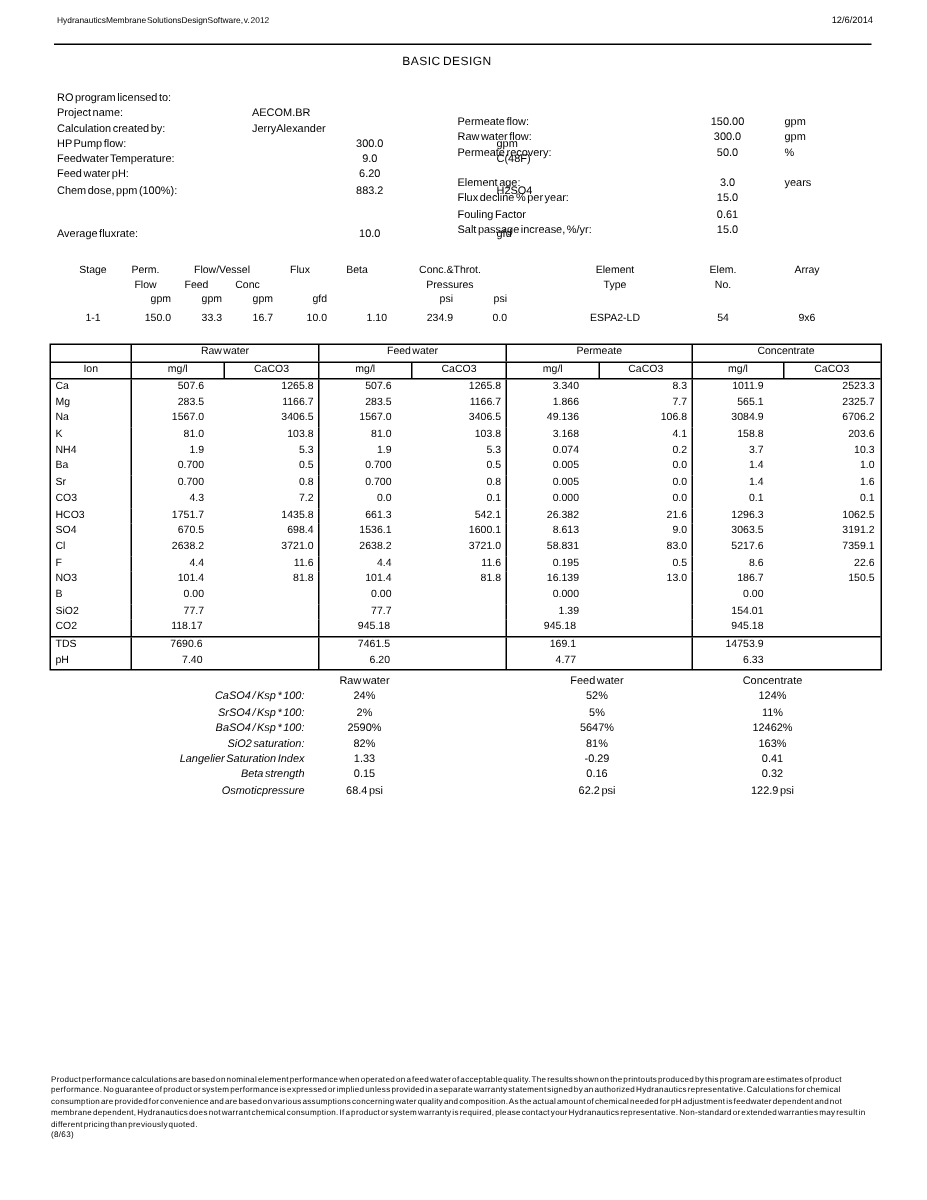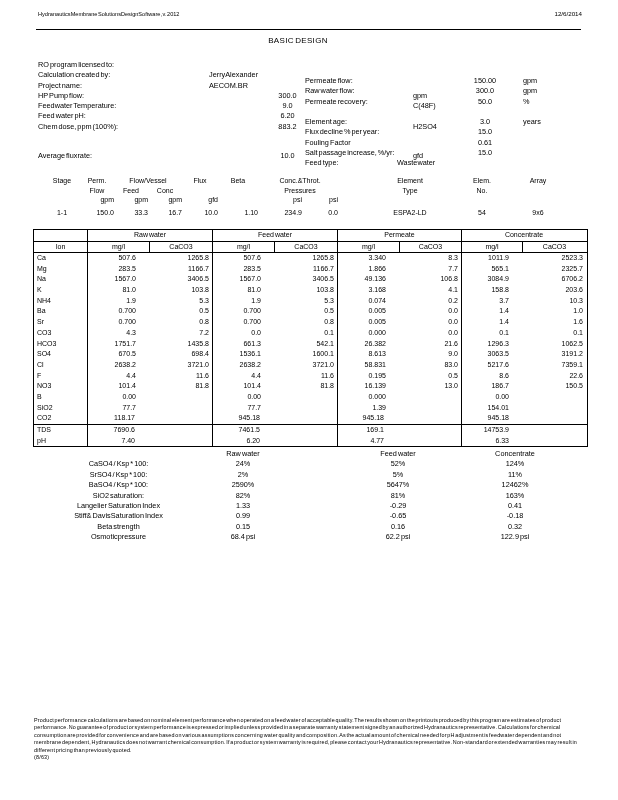--- a/index.html
+++ b/index.html
@@ -7,21 +7,21 @@
         font-family:"Liberation Sans","DejaVu Sans",sans-serif;color:#000;word-spacing:-1px;}
   
   .app-title{position:absolute;left:38px;top:11px;font-size:5.6px;}
   .report-date{position:absolute;right:36px;top:10px;font-size:6.2px;}
   .header-rule{position:absolute;left:36px;top:29px;width:545px;height:0;border-top:1px solid #000;}
   .doc-title{position:absolute;left:0;top:36px;width:596px;text-align:center;font-size:8px;letter-spacing:.3px;}
   
   .info-left{position:absolute;left:38px;top:60px;width:350px;font-size:7.3px;}
   .info-right{position:absolute;left:305px;top:76px;width:300px;font-size:7.3px;}
   .irow{display:grid;height:10.3px;line-height:10.3px;}
-  .info-left .irow{grid-template-columns:130px 157px 56px;gap:41px;}
+  .info-left .irow{grid-template-columns:130px 157px 56px;}
   .info-right .irow{grid-template-columns:148px 64px 80px;}
   .ilabel{text-align:left;white-space:nowrap;}
   .inum{text-align:center;}
   .iunit{padding-left:6px;text-align:left;}
   .itextval{text-align:left;}
   .info-right .itextval{margin-left:-56px;}
   .spacer10{height:10.3px;}
   .mt-avg{margin-top:19px;}
   
   .stage{position:absolute;left:44px;top:176px;font-size:7px;}
@@ -48,21 +48,21 @@
   .h-sub.last{border-right:none;}
   .ion-name{text-align:left;padding-left:3px;border-right:1px solid #000;}
   .c-mgl{text-align:right;padding-right:14px;}
   .c-caco3{text-align:right;padding-right:3px;}
   .gsep{border-right:1px solid #000;}
   .spv{text-align:right;padding-right:77px;}
   .tds-top{border-top:1px solid #000;}
   
   .sat{position:absolute;left:34px;top:449px;font-size:7.3px;}
   .satrow{display:grid;grid-template-columns:169px 80px 75px 80px 37px 80px;height:10.4px;line-height:10.4px;}
-  .satlbl{text-align:center;white-space:nowrap;}
+  .satlbl{text-align:right;white-space:nowrap;font-style:italic;}
   .satval{text-align:center;}
   
   .foot{position:absolute;left:34px;top:717px;width:552px;font-size:5.4px;line-height:7.4px;
         letter-spacing:.2px;word-spacing:-1.1px;}
   .rev{margin-top:0px;}
 </style>
 </head>
 <body>
 
 <div class="page">
@@ -72,27 +72,27 @@
   <div class="header-rule"></div>
   <div class="doc-title">BASIC DESIGN</div>
 
   <div class="info-left">
     <div class="irow">
         <span class="ilabel">RO program licensed to:</span>
         <span class="itextval"></span>
         <span></span>
       </div>
     <div class="irow">
+        <span class="ilabel">Project name:</span>
+        <span class="itextval">AECOM.BR</span>
+        <span></span>
+      </div>
+    <div class="irow">
         <span class="ilabel">Calculation created by:</span>
         <span class="itextval">JerryAlexander</span>
-        <span></span>
-      </div>
-    <div class="irow">
-        <span class="ilabel">Project name:</span>
-        <span class="itextval">AECOM.BR</span>
         <span></span>
       </div>
     <div class="irow">
         <span class="ilabel">HP Pump flow:</span>
         <span class="inum">300.0</span>
         <span class="iunit">gpm</span>
       </div>
     <div class="irow">
         <span class="ilabel">Feedwater Temperature:</span>
         <span class="inum">9.0</span>
@@ -144,25 +144,20 @@
       </div>
     <div class="irow">
         <span class="ilabel">Fouling Factor</span>
         <span class="inum">0.61</span>
         <span class="iunit"></span>
       </div>
     <div class="irow">
         <span class="ilabel">Salt passage increase, %/yr:</span>
         <span class="inum">15.0</span>
         <span class="iunit"></span>
-      </div>
-    <div class="irow">
-        <span class="ilabel">Feed type:</span>
-        <span class="itextval">Wastewater</span>
-        <span></span>
       </div>
   </div>
 
   <div class="stage">
     <div class="srow">
       <span class="sc ctr">Stage</span>
       <span class="sc ctr">Perm.</span>
       <span class="sc ctr span2">Flow/Vessel</span>
       <span class="sc ctr">Flux</span>
       <span class="sc ctr">Beta</span>
@@ -467,28 +462,20 @@
       </div>
     <div class="satrow">
         <span class="satlbl">Langelier Saturation Index</span>
         <span class="satval">1.33</span>
         <span></span>
         <span class="satval">-0.29</span>
         <span></span>
         <span class="satval">0.41</span>
       </div>
     <div class="satrow">
-        <span class="satlbl">Stiff&amp; DavisSaturation Index</span>
-        <span class="satval">0.99</span>
-        <span></span>
-        <span class="satval">-0.65</span>
-        <span></span>
-        <span class="satval">-0.18</span>
-      </div>
-    <div class="satrow">
         <span class="satlbl">Beta strength</span>
         <span class="satval">0.15</span>
         <span></span>
         <span class="satval">0.16</span>
         <span></span>
         <span class="satval">0.32</span>
       </div>
     <div class="satrow">
         <span class="satlbl">Osmoticpressure</span>
         <span class="satval">68.4 psi</span>

